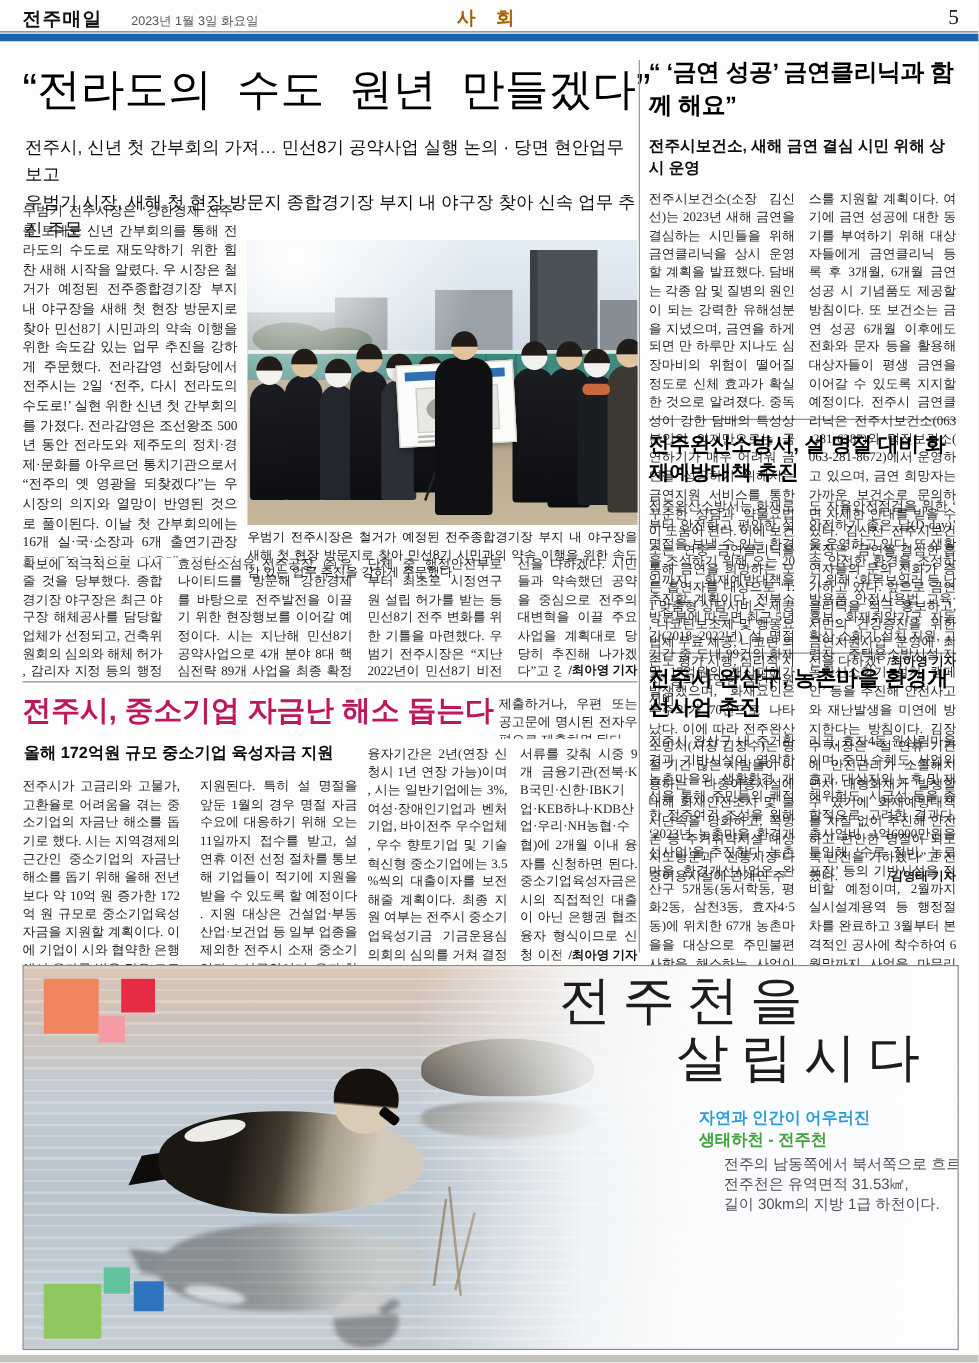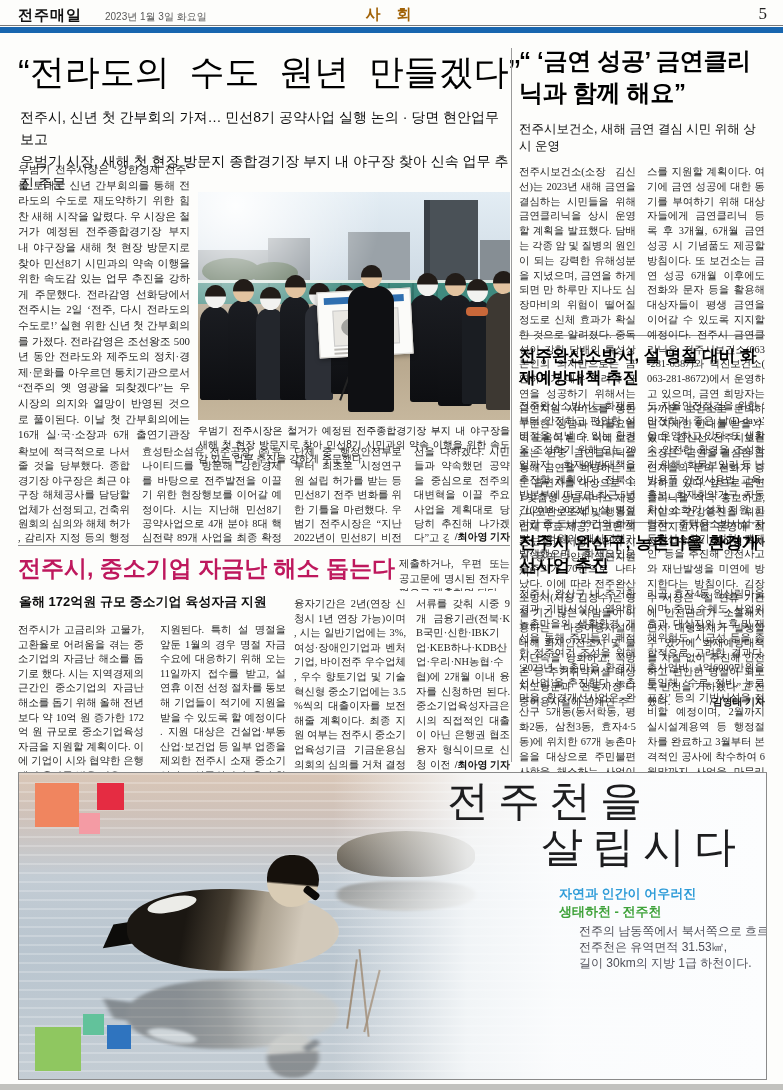--- a/index.html
+++ b/index.html
@@ -67,25 +67,25 @@
   .sme .c4a{position:absolute;left:381px;top:6px;width:111px;height:34px;}
   .sme .c12{position:absolute;left:0;top:72px;width:268px;height:150px;}
   .sme .c12 .cc1{position:absolute;left:0;top:0;width:126px;height:150px;}
   .sme .c12 .cc2{position:absolute;left:142px;top:0;width:126px;height:150px;}
   .sme .c3{position:absolute;left:276px;top:46px;width:112px;height:176px;}
   .sme .c4b{position:absolute;left:398px;top:46px;width:94px;height:176px;}
   
   .rcol{position:absolute;left:519px;top:45px;width:246px;height:720px;}
   .ra{position:absolute;left:0;width:246px;}
   .ra .hl{margin:0;font-weight:900;color:#000;}
-  .ra .sub{font-size:12.5px;font-weight:400;color:#0d0d0d;margin-top:12px;}
+  .ra .sub{font-size:12.5px;font-weight:700;color:#0d0d0d;margin-top:12px;}
   .ra .cols{position:relative;margin-top:10px;}
   .ra .rc{position:absolute;top:0;font-size:10.4px;line-height:14.8px;}
   .rc.l{left:0;width:117px;} .rc.r{left:128px;width:118px;}
-  .artA{top:0;} .artA .hl{font-size:24px;letter-spacing:-.3px;}
+  .artA{top:0;} .artA .hl{font-size:19px;letter-spacing:-.3px;}
   .artA .cols{height:198px;}
   .artB{top:300px;} .artB .hl{font-size:16.5px;}
   .artB .cols{height:140px;}
   .artC{top:486px;} .artC .hl{font-size:17px;}
   .artC .cols{height:150px;}
   
   .ad{position:absolute;left:18px;top:772px;width:747px;height:306px;border:1px solid #8a8a8a;
       box-shadow:inset 0 0 0 1px #d6d6d2;overflow:hidden;}
   .ad-photo{position:absolute;inset:0;background:linear-gradient(180deg,#d9c6b6 0,#cfc2ba 14%,#c3ccd4 34%,#b9c5cf 58%,#c4cdd4 100%);}
   .streaks{position:absolute;inset:0;background:repeating-linear-gradient(180deg,rgba(255,255,255,.22) 0 2px,rgba(0,0,0,0) 2px 9px);}

